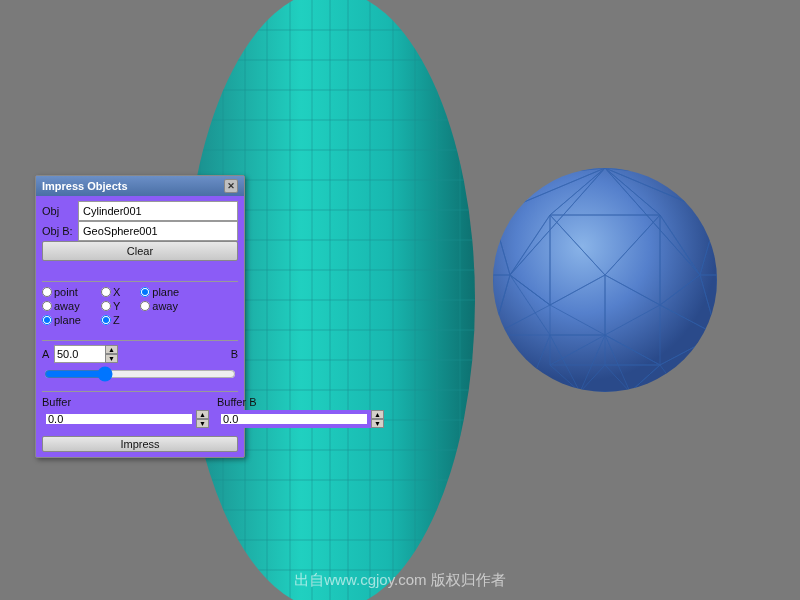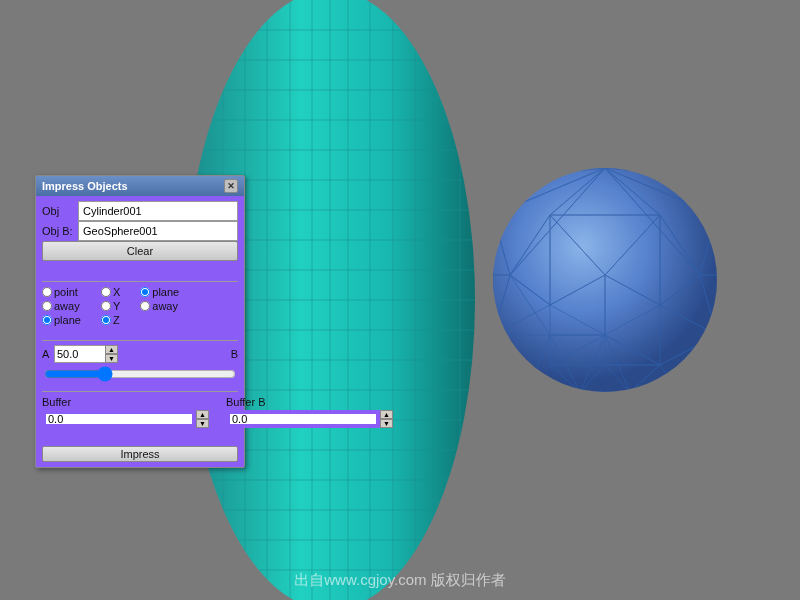--- a/index.html
+++ b/index.html
@@ -186,22 +186,22 @@
     }
 
     input[type="range"] {
       width: 100%;
       height: 14px;
       margin: 0;
     }
 
     .buffer-section {
       display: flex;
-      gap: 17px;
-      margin-bottom: 18px;
+      gap: 8px;
+      margin-bottom: 8px;
     }
 
     .buffer-col {
       flex: 1;
     }
 
     .buffer-label {
       font-size: 11px;
       color: #111;
       margin-bottom: 2px;

